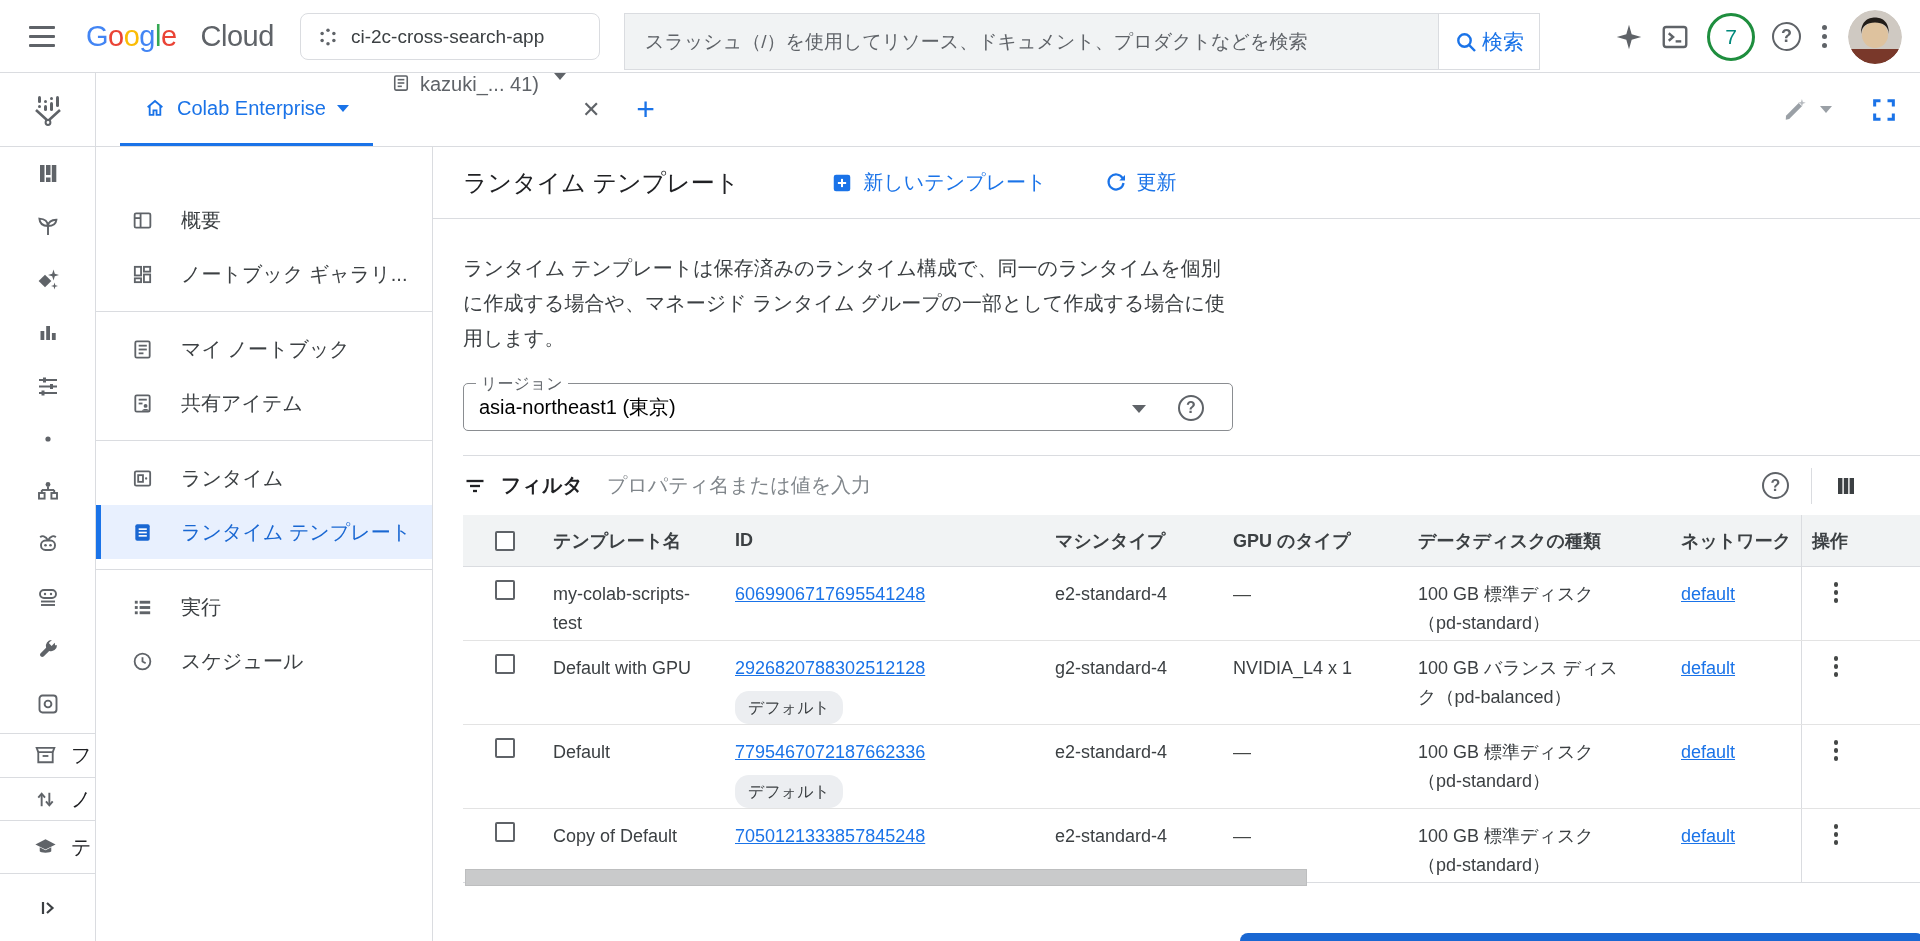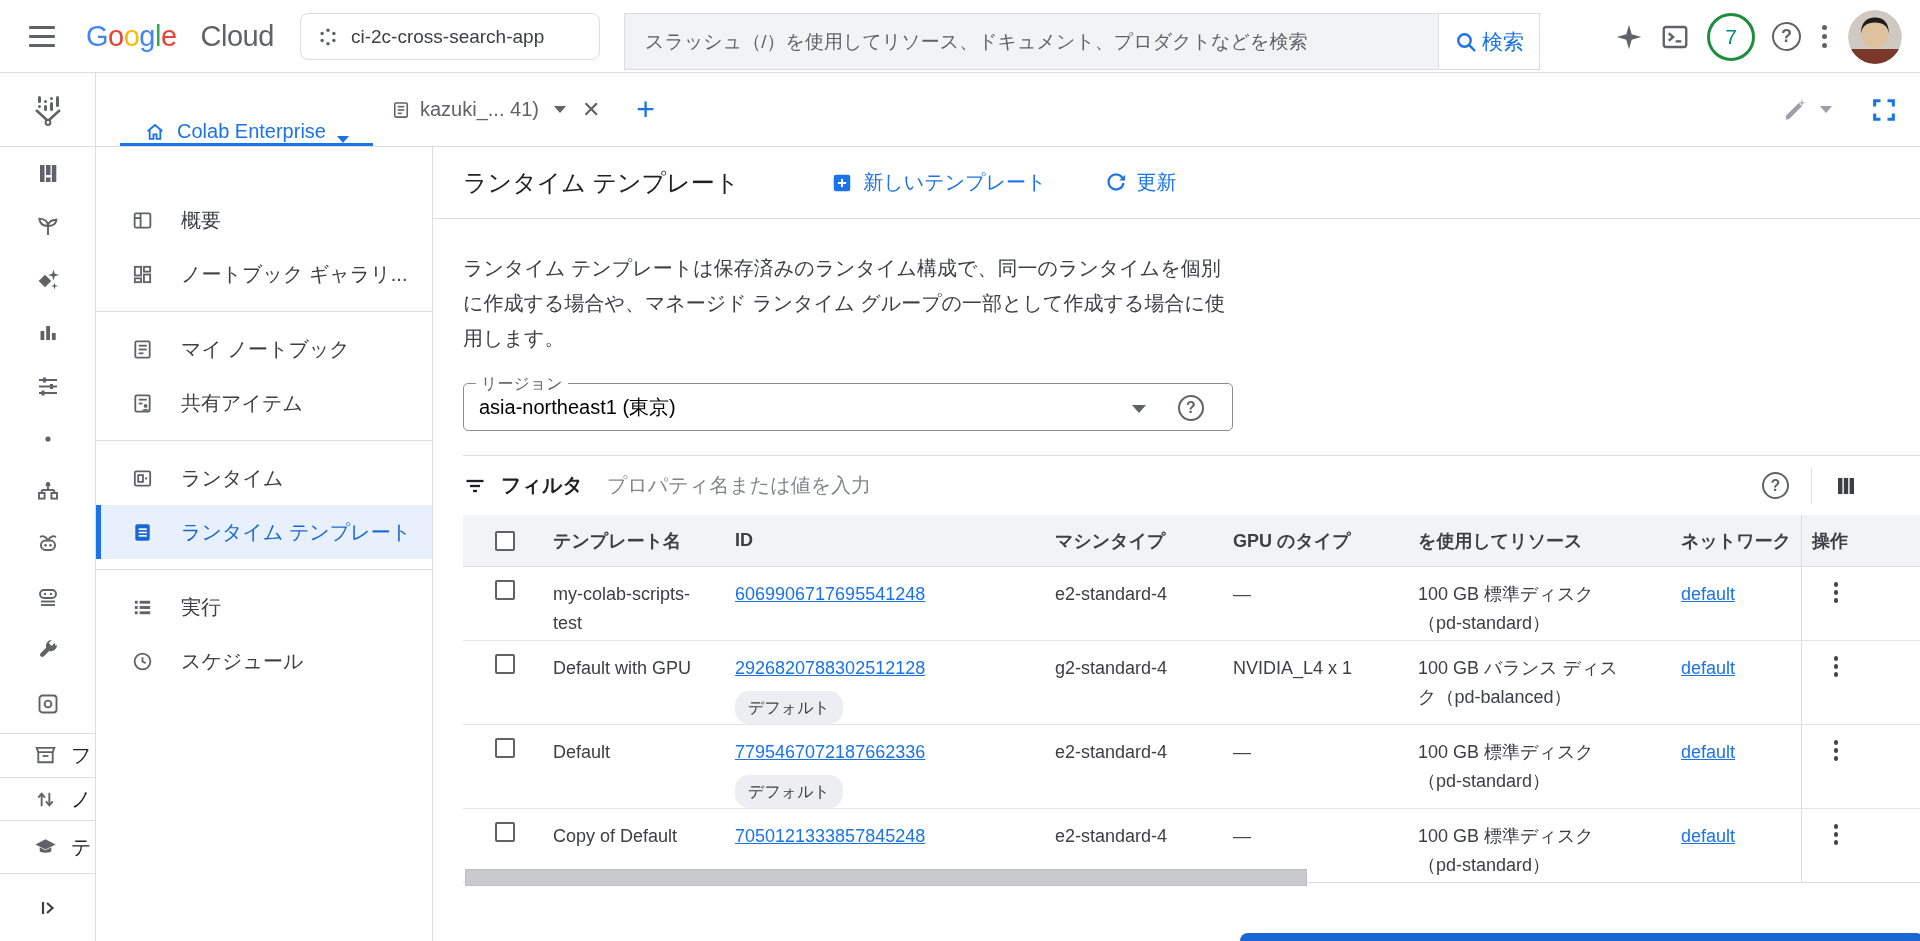--- a/index.html
+++ b/index.html
@@ -41,22 +41,22 @@
   .rail-bottom{position:absolute;bottom:0;left:0;width:96px}
   .rb-row{display:flex;align-items:center;border-top:1px solid #dadce0;cursor:pointer}
   .rb-row .ric{margin-left:33px}
   .rb-row .rlab{margin-left:13px;font-size:20px;color:#202124;width:22px;overflow:hidden;white-space:nowrap}
   .rb-collapse{height:68px;border-top:1px solid #dadce0;display:flex;align-items:center;justify-content:center;cursor:pointer}
 
   .rightcol{flex:1;display:flex;flex-direction:column;min-width:0}
 
   
   .tabbar{height:74px;border-bottom:1px solid #dadce0;display:flex;align-items:stretch;padding-left:24px;background:#fff}
-  .tab-active{display:flex;align-items:flex-end;gap:11px;padding:0 24px;border-bottom:3px solid #1a73e8;color:#1a73e8;font-size:20px;cursor:pointer}
-  .tab-nb{display:flex;align-items:center;gap:9px;padding:0 6px 0 18px;color:#5f6368;font-size:20px;cursor:pointer}
+  .tab-active{display:flex;align-items:center;gap:11px;padding:0 24px;border-bottom:3px solid #1a73e8;color:#1a73e8;font-size:20px;cursor:pointer}
+  .tab-nb{display:flex;gap:9px;padding:0 6px 0 18px;color:#5f6368;font-size:20px;cursor:pointer}
   .tab-x{display:flex;align-items:center;padding:0 10px;color:#5f6368;font-size:22px;cursor:pointer}
   .tab-add{display:flex;align-items:center;padding:0 26px;color:#1a73e8;font-size:32px;font-weight:400;cursor:pointer}
   .tab-right{margin-left:auto;display:flex;align-items:center;gap:10px;padding-right:22px}
   .caret{width:0;height:0;border-left:6px solid transparent;border-right:6px solid transparent;border-top:7px solid #5f6368;display:inline-block}
   .caret.blue{border-top-color:#1a73e8}
 
   .content{display:flex;flex:1;min-height:0}
 
   
   .nav{width:337px;border-right:1px solid #dadce0;padding-top:46px;flex:none}
@@ -555,21 +555,21 @@
 
           <div class="table">
             <div class="trow thead">
               <div>
                   <div class="cbx"></div>
                 </div>
               <div class="hcell">テンプレート名</div>
               <div class="hcell">ID</div>
               <div class="hcell">マシンタイプ</div>
               <div class="hcell">GPU のタイプ</div>
-              <div class="hcell">を使用してリソース</div>
+              <div class="hcell">データディスクの種類</div>
               <div class="hcell c-net" style="padding-right:14px">ネットワーク</div>
               <div class="hcell c-act" style="padding-left:10px;display:flex;align-items:center">
                   <span>操作</span>
                 </div>
             </div>
 
             <div class="trow tbody">
               <div class="tcell">
                   <div class="cbx"></div>
                 </div>

